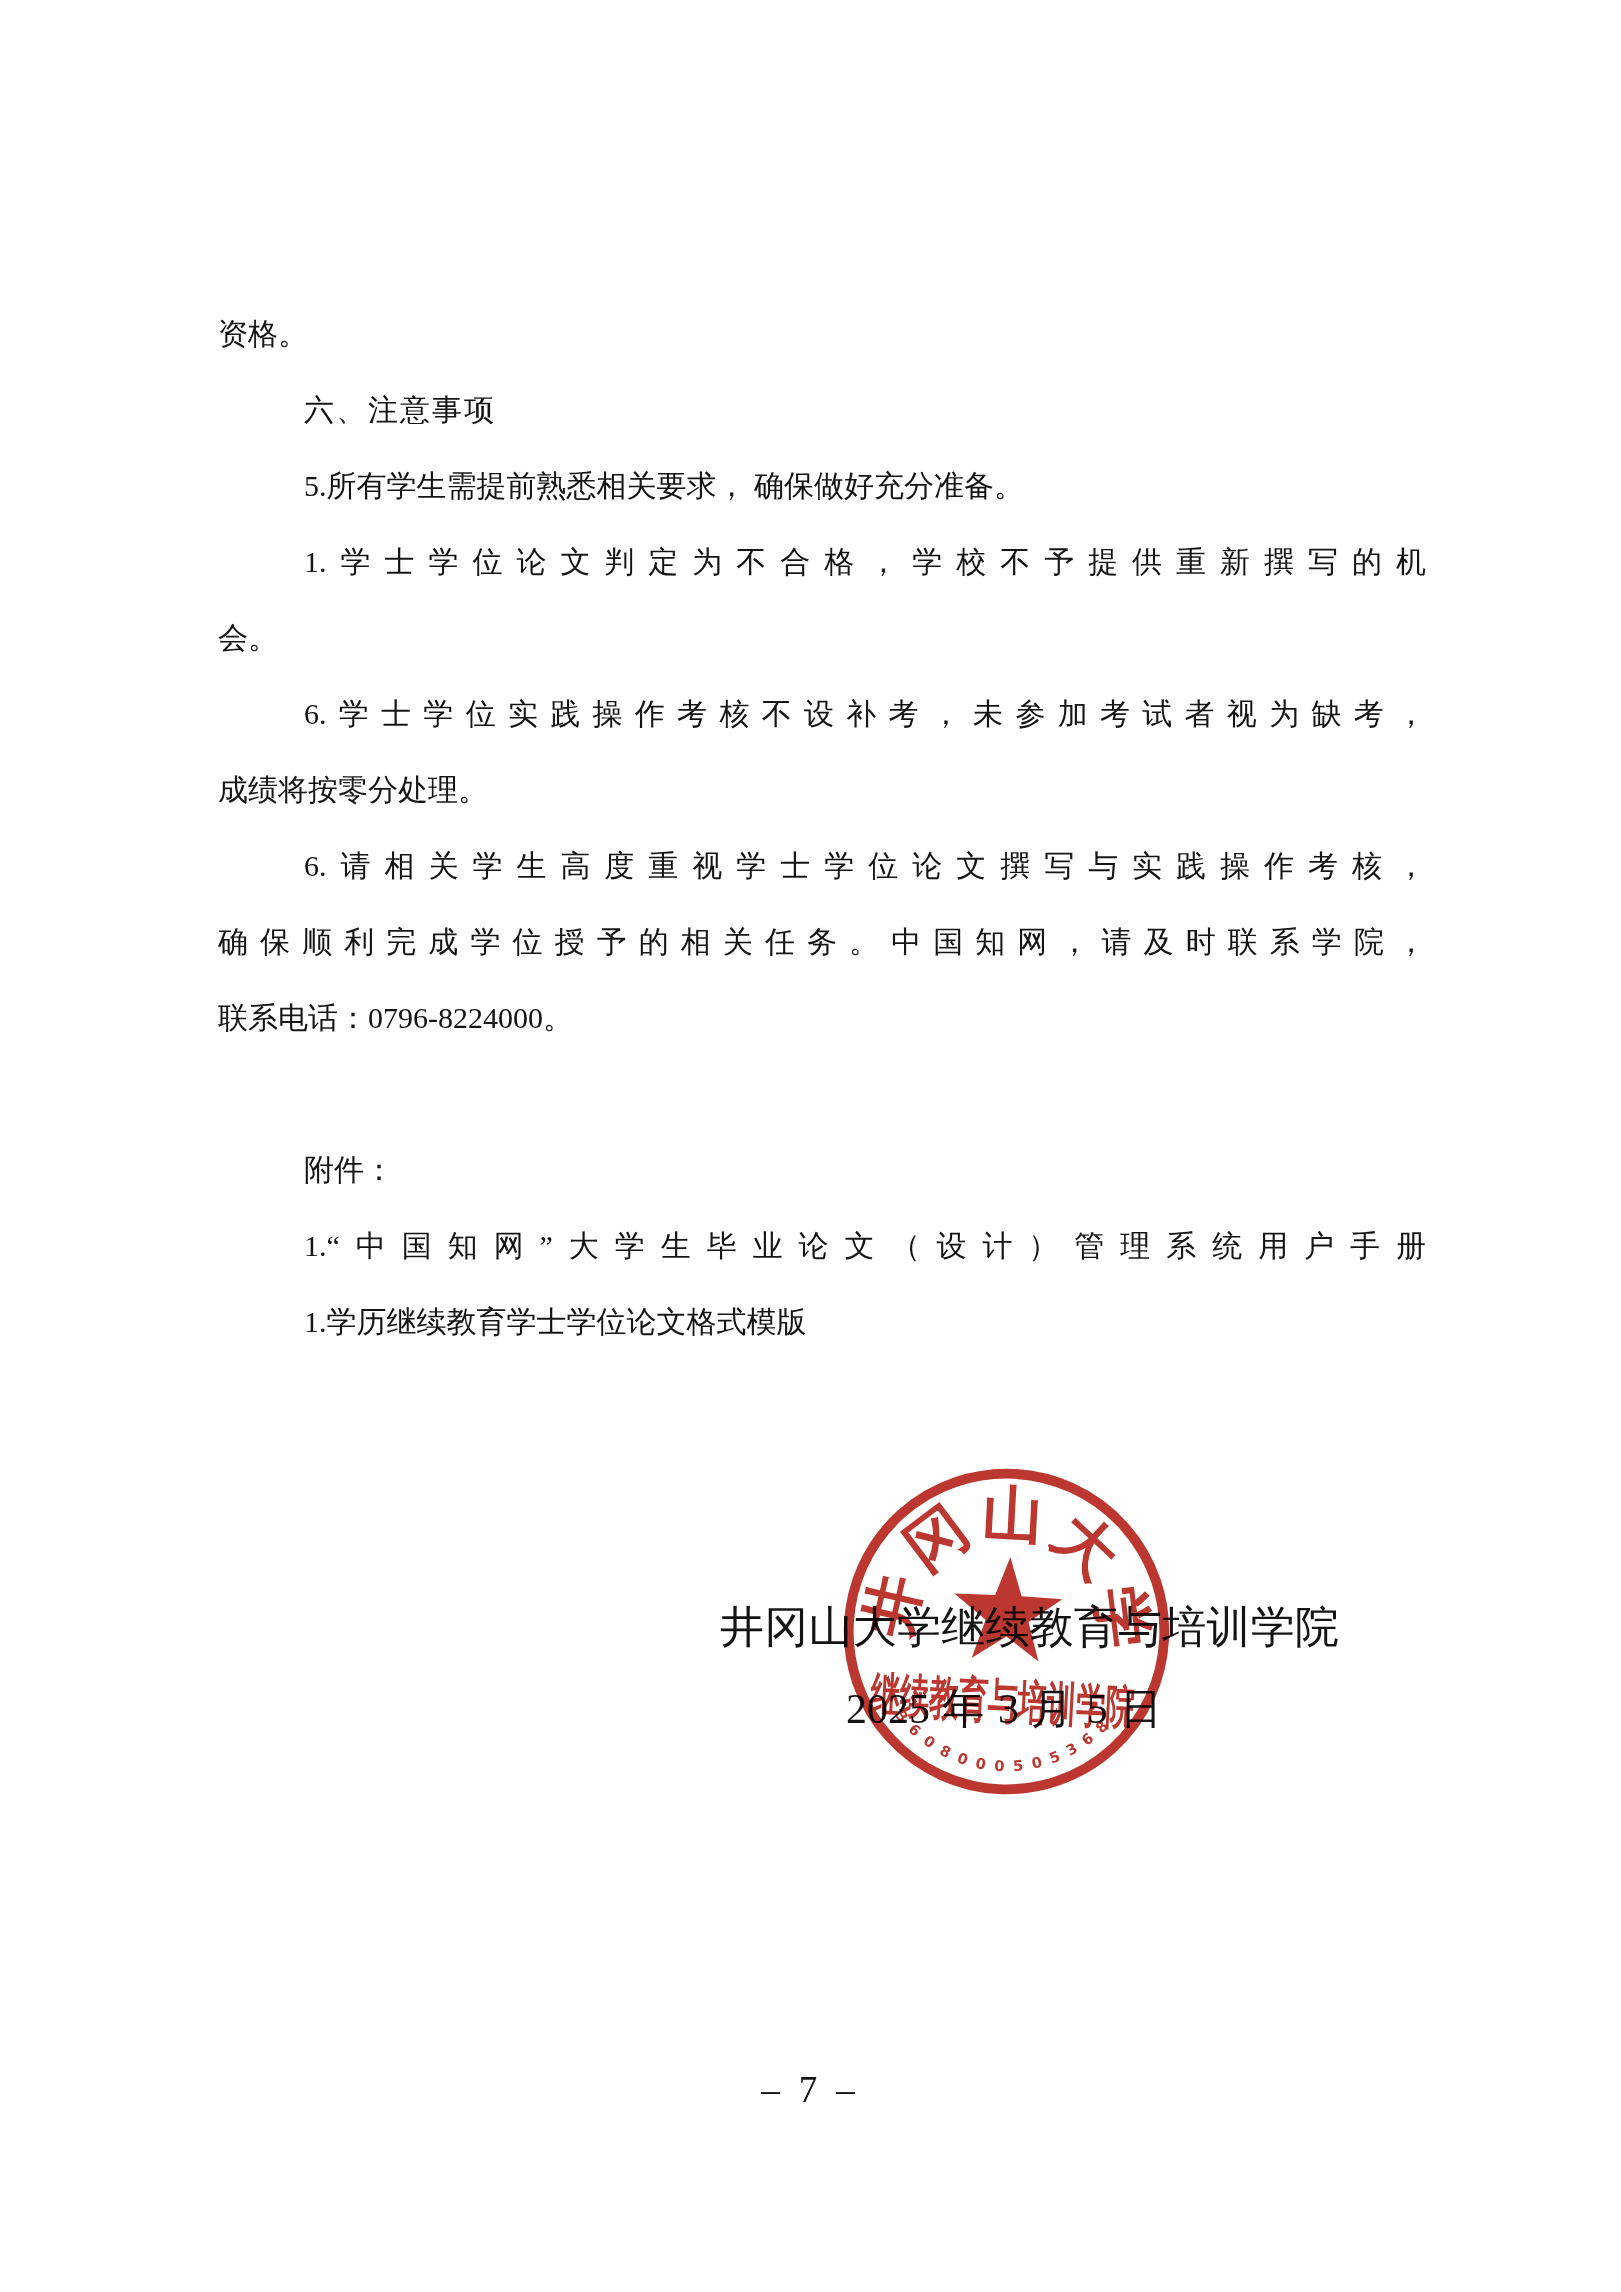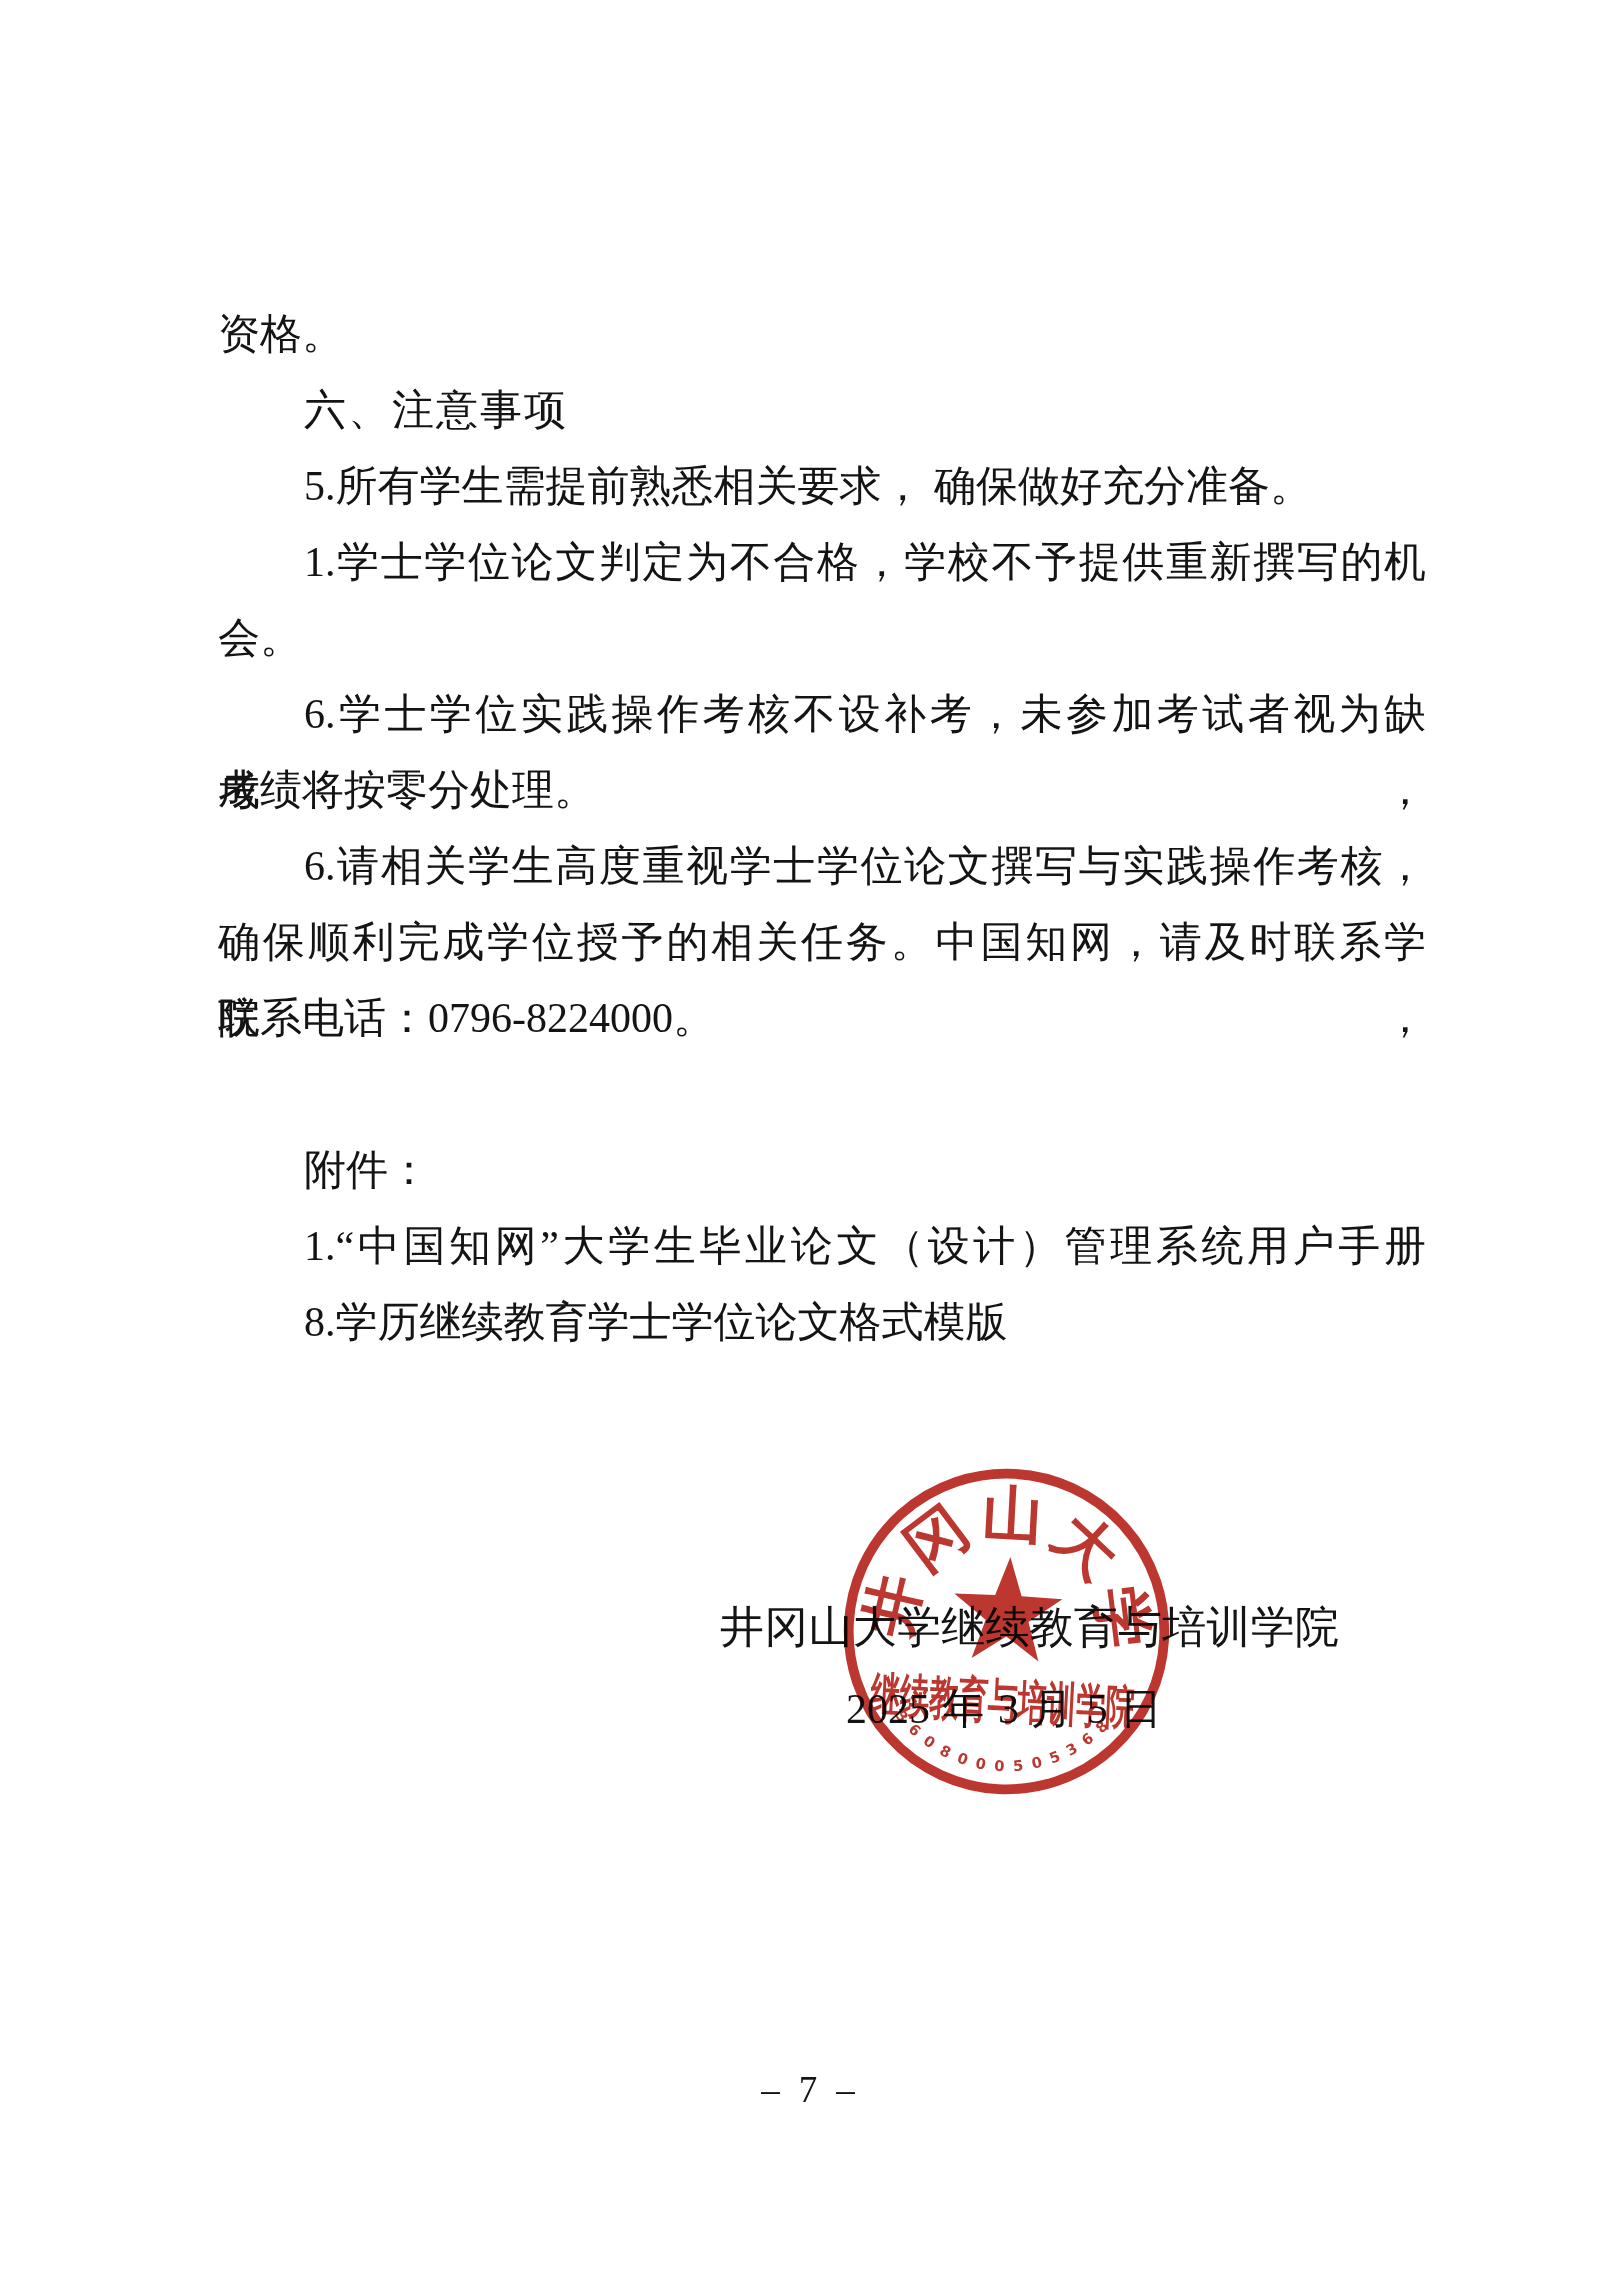--- a/index.html
+++ b/index.html
@@ -5,21 +5,21 @@
   html,body{margin:0;padding:0;background:#888;}
   .page{
     position:relative;
     width:1621px;height:2293px;
     background:#ffffff;
     overflow:hidden;
     font-family:"Liberation Serif", serif;
   }
   .doc{
     position:absolute;left:218px;top:296px;width:1208px;
-    font-size:42px;line-height:76px;color:#141414;
+    font-size:30px;line-height:76px;color:#141414;
   }
   .ln{height:76px;white-space:nowrap;}
   .ln.indent{text-indent:86px;}
   .ln.fill{white-space:normal;text-align:justify;text-align-last:justify;}
   .ln.heading{font-family:"Liberation Sans", sans-serif;font-weight:400;letter-spacing:2px;}
   .spacer{height:76px;}
   .signature{
     position:absolute;left:720px;top:1598px;width:619px;
     font-size:44px;line-height:59px;color:#141414;
     text-align:justify;text-align-last:justify;white-space:normal;
@@ -50,21 +50,21 @@
     <div class="ln indent fill">1.学士学位论文判定为不合格，学校不予提供重新撰写的机</div>
     <div class="ln">会。</div>
     <div class="ln indent fill">6.学士学位实践操作考核不设补考，未参加考试者视为缺考，</div>
     <div class="ln">成绩将按零分处理。</div>
     <div class="ln indent fill">6.请相关学生高度重视学士学位论文撰写与实践操作考核，</div>
     <div class="ln fill">确保顺利完成学位授予的相关任务。中国知网，请及时联系学院，</div>
     <div class="ln">联系电话：0796-8224000。</div>
     <div class="spacer"></div>
     <div class="ln indent">附件：</div>
     <div class="ln indent fill">1.“中国知网”大学生毕业论文（设计）管理系统用户手册</div>
-    <div class="ln indent">8.学历继续教育学士学位论文格式模版</div>
+    <div class="ln indent">1.学历继续教育学士学位论文格式模版</div>
   </div>
 
   <div class="signature">井冈山大学继续教育与培训学院</div>
 
   <div class="dateline">2025 年 3 月 5 日</div>
 
   <svg class="seal-svg" viewBox="-176 -176 352 352" xmlns="http://www.w3.org/2000/svg">
       <g transform="rotate(3)">
         <circle cx="0" cy="0" r="161" fill="none" stroke="#b5261e" stroke-width="10"></circle>
         <polygon points="0,-58 13.5,-18.6 55.2,-17.9 21.9,7.1 34.1,46.9 0,23 -34.1,46.9 -21.9,7.1 -55.2,-17.9 -13.5,-18.6" fill="#b5261e" transform="translate(0,-18)"></polygon>

